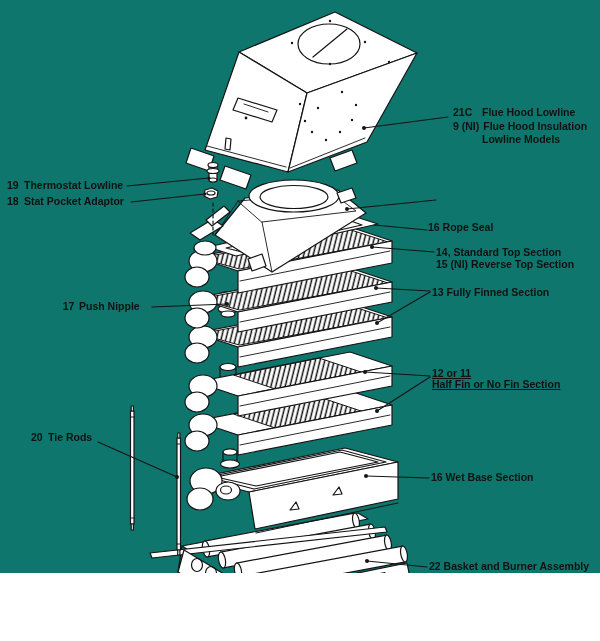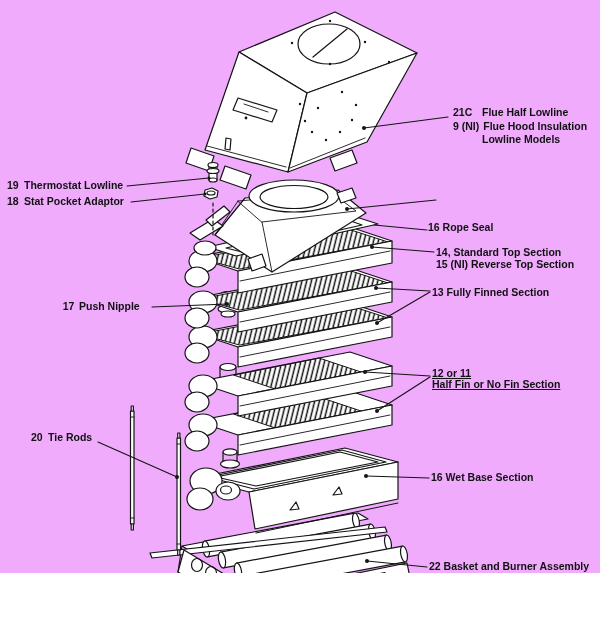--- a/index.html
+++ b/index.html
@@ -1,16 +1,16 @@
 <!DOCTYPE html>
 <html><head>
 <meta charset="utf-8">
 <style>
   html,body{margin:0;padding:0;background:#fff;}
-  .stage{position:relative;width:600px;height:573px;background:#f0abfc;overflow:hidden;
+  .stage{position:relative;width:600px;height:573px;background:#0f766e;overflow:hidden;
          font-family:"Liberation Sans",sans-serif;}
   .stage svg{position:absolute;left:0;top:0;}
   .co{position:absolute;color:#111;font-weight:bold;font-size:10.5px;line-height:11px;white-space:nowrap;}
   .co .r{display:flex;gap:4px;}
   .co .num{flex:0 0 25px;}
   .co .numS{flex:0 0 13px;}
   .indent{padding-left:41px;}
   #co-21c{left:453px;top:106px;line-height:13.5px;}
   #co-21{left:439px;top:191px;}
   #co-16{left:428px;top:222px;}
@@ -279,21 +279,21 @@
       <circle cx="177" cy="477" r="2"></circle>
           <circle cx="209" cy="178" r="1.5"></circle>
       <circle cx="205" cy="194" r="1.5"></circle>
     </g>
   </g>
 </svg>
 
   <div class="co" id="co-21c">
     <div class="r">
         <span class="num">21C</span>
-        <span>Flue Half Lowline</span>
+        <span>Flue Hood Lowline</span>
       </div>
     <div class="r">
         <span class="num">9 (NI)</span>
         <span>Flue Hood Insulation</span>
       </div>
     <div class="r">
         <span class="num"></span>
         <span>Lowline Models</span>
       </div>
   </div>

